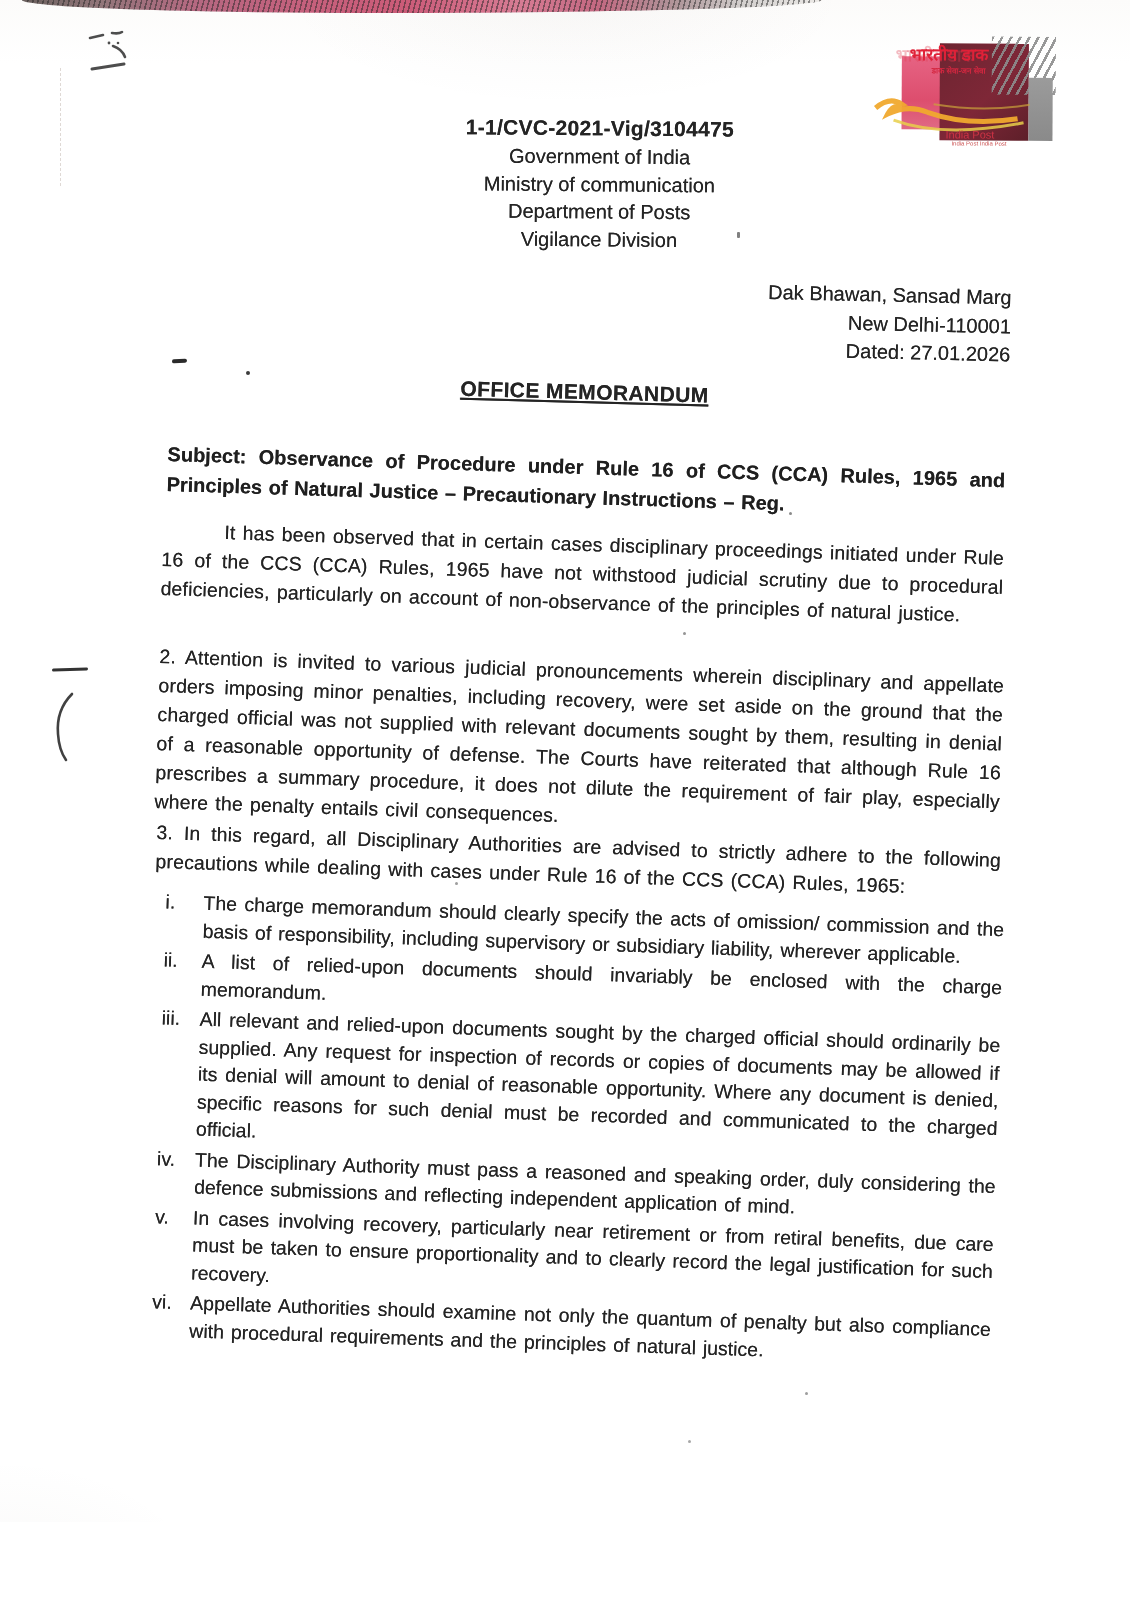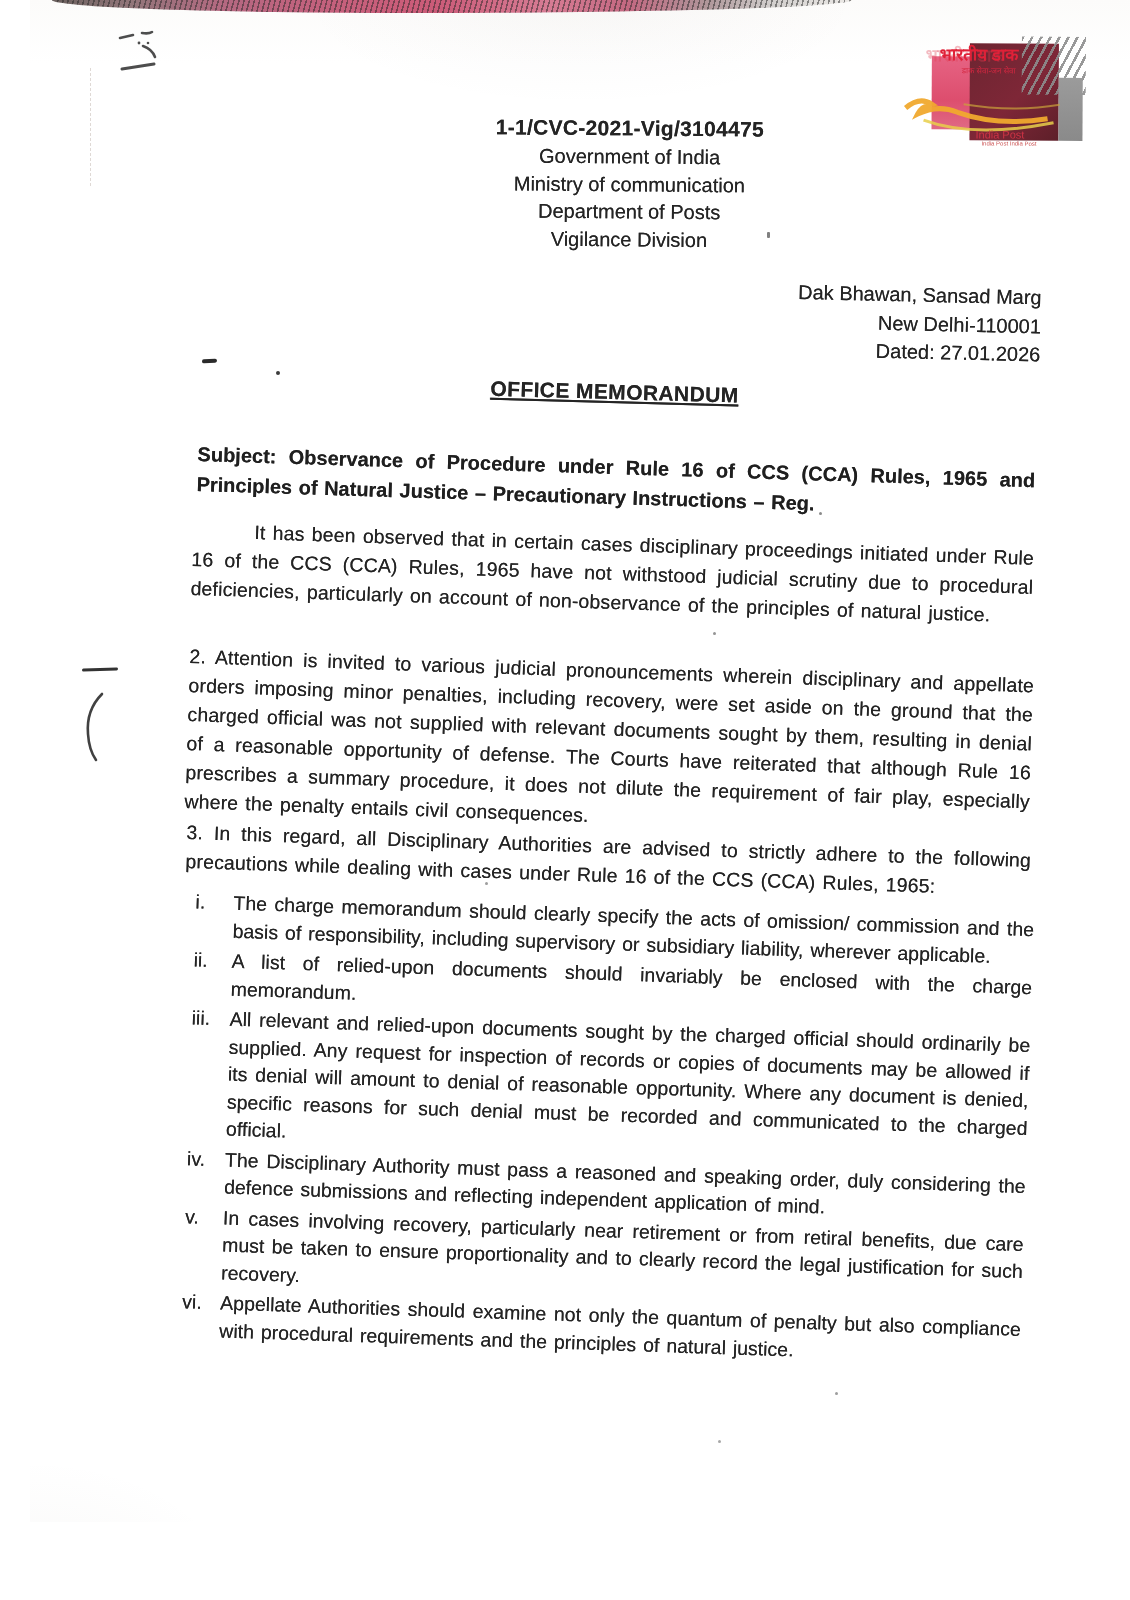--- a/index.html
+++ b/index.html
@@ -8,21 +8,20 @@
     background:#ffffff;
     font-family:"Liberation Sans", sans-serif;
     color:#242424;
   }
   .page{
     position:absolute;inset:0;
     background:
       radial-gradient(ellipse 300px 200px at 0% 100%, rgba(120,110,100,0.05), transparent 70%),
       radial-gradient(ellipse 400px 150px at 50% 0%, rgba(120,110,100,0.04), transparent 70%),
       linear-gradient(180deg,#fcfbfa 0%,#ffffff 4%,#ffffff 96%,#fdfdfc 100%);
-    margin-left: 30px;
   }
   
   .scan-strip{
     position:absolute;left:22px;top:0;width:800px;height:13px;
     border-radius:0 0 55% 45% / 0 0 100% 100%;
     background:
       repeating-linear-gradient(105deg, rgba(20,20,20,0.5) 0 1.5px, transparent 1.5px 5px),
       linear-gradient(90deg,#5f5451 0%,#8a6b70 10%,#b05c77 22%,#c25372 36%,#c84e6e 48%,#d4728c 62%,#bf5d78 72%,#a98f93 82%,#cfccca 90%,#ece9e6 100%);
     opacity:.92;
   }
@@ -45,21 +44,21 @@
   .lp{ left:874px;top:34px;width:182px;height:112px;transform:rotate(.3deg); }
   .lp *{position:absolute;}
   .lp-pink{ left:28px;top:22px;width:57px;height:73px;background:linear-gradient(180deg,#e66383,#dd4e6e 60%,#e06a85); }
   .lp-dark{ left:66px;top:9px;width:89px;height:97px;background:linear-gradient(135deg,#6d2531,#7e2737 55%,#5d1f29); }
   .lp-stripes{ left:118px;top:2px;width:64px;height:58px;
     background:repeating-linear-gradient(118deg,#8d8d8d 0 2.5px,rgba(255,255,255,0) 2.5px 8px); opacity:.9;}
   .lp-gray{ left:155px;top:43px;width:24px;height:63px;background:linear-gradient(180deg,#9b9b9b,#8a8a8a); }
   .lp-swoosh{ left:0;top:48px;width:182px;height:60px; }
   .lp-hindi{ left:36px;top:8px;font-size:17px;font-weight:bold;color:#e02138;white-space:nowrap;
     text-shadow:-14px 1px 0 rgba(224,60,80,.35); }
-  .lp-tagline{ left:58px;top:30px;font-size:8px;font-weight:normal;color:#d42740;white-space:nowrap; }
+  .lp-tagline{ left:58px;top:30px;font-size:8px;font-weight:bold;color:#d42740;white-space:nowrap; }
   .lp-english{ left:72px;top:94px;font-size:11px;font-weight:normal;color:#cc3344;white-space:nowrap; }
   .lp-english-sub{ left:78px;top:106px;font-size:6px;color:#c55;white-space:nowrap; }
   
   .addr{ left:680px;top:276px;width:332px;text-align:right;transform:rotate(1.3deg); }
   .addr div{ font-size:20px;line-height:28.5px; }
   
   .om{ left:150px;top:368px;width:870px;text-align:center;transform:rotate(1.6deg); }
   .om span{ font-size:21px;font-weight:bold;letter-spacing:.4px;text-decoration:underline; }
   
   .subject{ left:168px;top:440px;width:838px;font-weight:bold;font-size:20px;line-height:29.5px;

